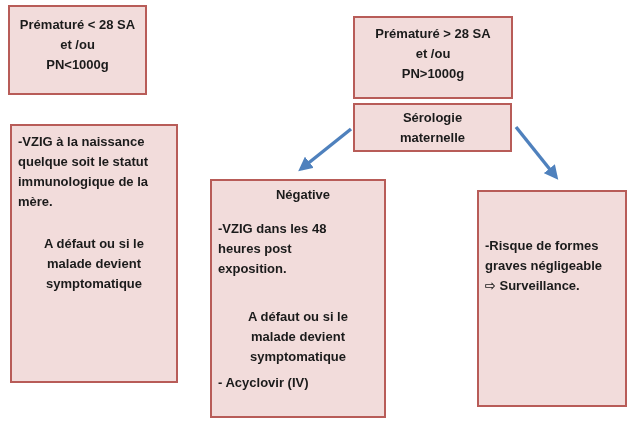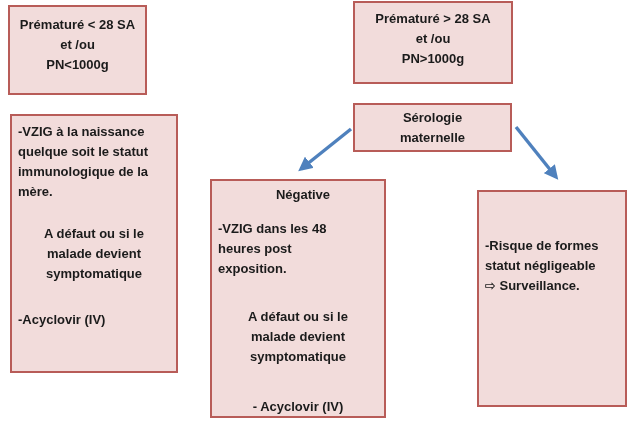--- a/index.html
+++ b/index.html
@@ -39,52 +39,51 @@
     <line x1="351" y1="129" x2="301" y2="169" stroke="#4f81bd" stroke-width="3.4" marker-end="url(#arrowhead)"></line>
     <line x1="516" y1="127" x2="556" y2="177" stroke="#4f81bd" stroke-width="3.4" marker-end="url(#arrowhead)"></line>
   </svg>
 
   <div class="fbox" style="left:8px;top:5px;width:139px;height:90px;">
     <div class="txt center" style="margin-top:8px;">Prématuré &lt; 28 SA
 et /ou
 PN&lt;1000g</div>
   </div>
 
-  <div class="fbox" style="left:353px;top:1px;width:160px;height:83px;">
+  <div class="fbox" style="left:353px;top:16px;width:160px;height:83px;">
     <div class="txt center" style="margin-top:6px;">Prématuré &gt; 28 SA
 et /ou
 PN&gt;1000g</div>
   </div>
 
   <div class="fbox" style="left:353px;top:103px;width:159px;height:49px;">
     <div class="txt center" style="margin-top:3px;">Sérologie
 maternelle</div>
   </div>
 
-  <div class="fbox" style="left:10px;top:114px;width:168px;height:259px;">
+  <div class="fbox" style="left:10px;top:124px;width:168px;height:259px;">
     <div class="txt leftal" style="margin-top:6px;">-VZIG à la naissance
 quelque soit le statut
 immunologique de la
 mère.</div>
     <div class="txt center" style="margin-top:22px;">A défaut ou si le
 malade devient
 symptomatique</div>
-    <div class="txt leftal" style="margin-top:26px;">-Acyclovir (IV)</div>
   </div>
 
   <div class="fbox" style="left:210px;top:179px;width:176px;height:239px;">
     <div class="txt center" style="margin-top:4px;padding-left:16px;">Négative</div>
     <div class="txt leftal" style="margin-top:14px;">-VZIG dans les 48
 heures post
 exposition.</div>
     <div class="txt center" style="margin-top:28px;">A défaut ou si le
 malade devient
 symptomatique</div>
-    <div class="txt leftal" style="margin-top:30px;text-align:center;">- Acyclovir (IV)</div>
+    <div class="txt leftal" style="margin-top:6px;">- Acyclovir (IV)</div>
   </div>
 
   <div class="fbox" style="left:477px;top:190px;width:150px;height:217px;">
     <div class="txt leftal" style="margin-top:44px;">-Risque de formes
-statut négligeable</div>
+graves négligeable</div>
     <div class="txt leftal" style="">⇨ Surveillance.</div>
   </div>
 
 </div>
 
 </body></html>

